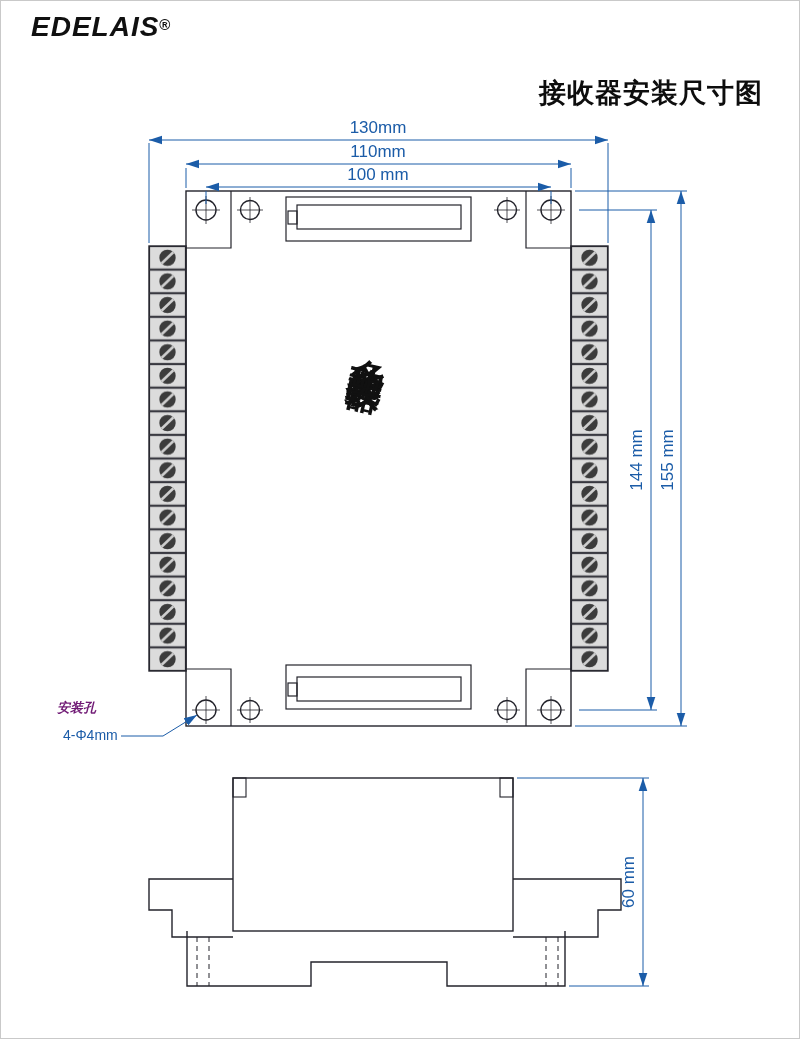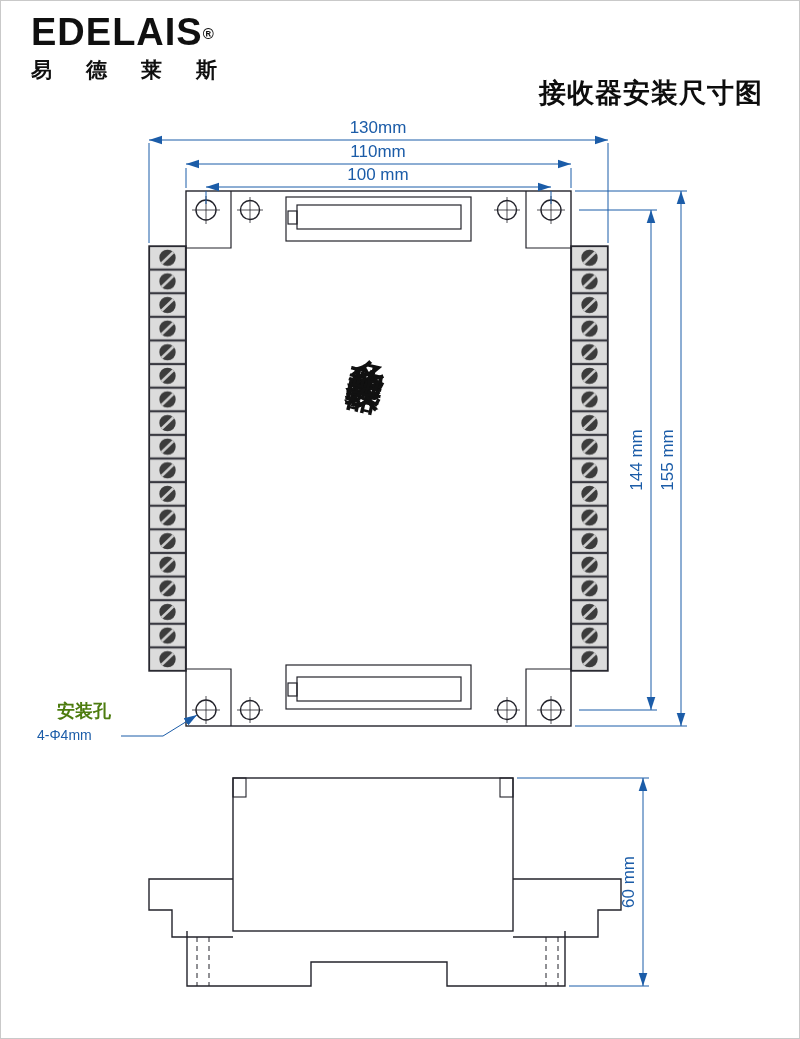--- a/index.html
+++ b/index.html
@@ -10,22 +10,23 @@
     border:1px solid #c9c9c9;
     box-sizing:border-box;
     font-family:"Liberation Sans", sans-serif;
     overflow:hidden;
   }
   .brand {
     position:absolute; left:30px; top:10px;
     color:#101010;
   }
   .brand-text {
-    font-size:38px; font-weight:800; letter-spacing:1px;
+    font-size:28px; font-weight:800; letter-spacing:1px;
     font-family:"Liberation Sans", sans-serif;
+    font-style:italic;
   }
   .brand sup {
     font-size:15px; font-weight:700; vertical-align:super;
   }
   .brand-cn {
     margin-top:2px;
     font-size:21px; font-weight:700;
     letter-spacing:34px;
     white-space:nowrap;
     color:#101010;
@@ -45,36 +46,35 @@
     text-orientation:upright;
     font-size:36px; font-weight:800;
     letter-spacing:4px;
     color:#111111;
     transform:rotate(13deg);
     transform-origin:50% 0;
     white-space:nowrap;
   }
   .callout-label {
     position:absolute; left:56px; top:698px;
-    font-size:18px; font-weight:700; color:#4d7c0f;
+    font-size:13px; font-weight:700; color:#701a75;font-style:italic;
   }
   .callout-spec {
-    position:absolute; left:36px; top:726px;
+    position:absolute; left:62px; top:726px;
     font-size:14px; font-weight:400; color:#1b5ca8;
   }
 </style>
 </head>
 <body>
 
 <div class="page">
 
   <header>
     <div class="brand">
       <span class="brand-text">EDELAIS</span><sup>®</sup>
-      <div class="brand-cn">易德莱斯</div>
     </div>
     <h1 class="title">接收器安装尺寸图</h1>
   </header>
 
   <svg class="drawing" width="800" height="1039" viewBox="0 0 800 1039" xmlns="http://www.w3.org/2000/svg">
 
     <defs>
       <marker id="dimArrow" viewBox="0 0 10 10" refX="10" refY="5" markerWidth="13" markerHeight="13" orient="auto-start-reverse">
         <path d="M0,1.7 L10,5 L0,8.3 Z" fill="#1b5ca8"></path>
       </marker>

